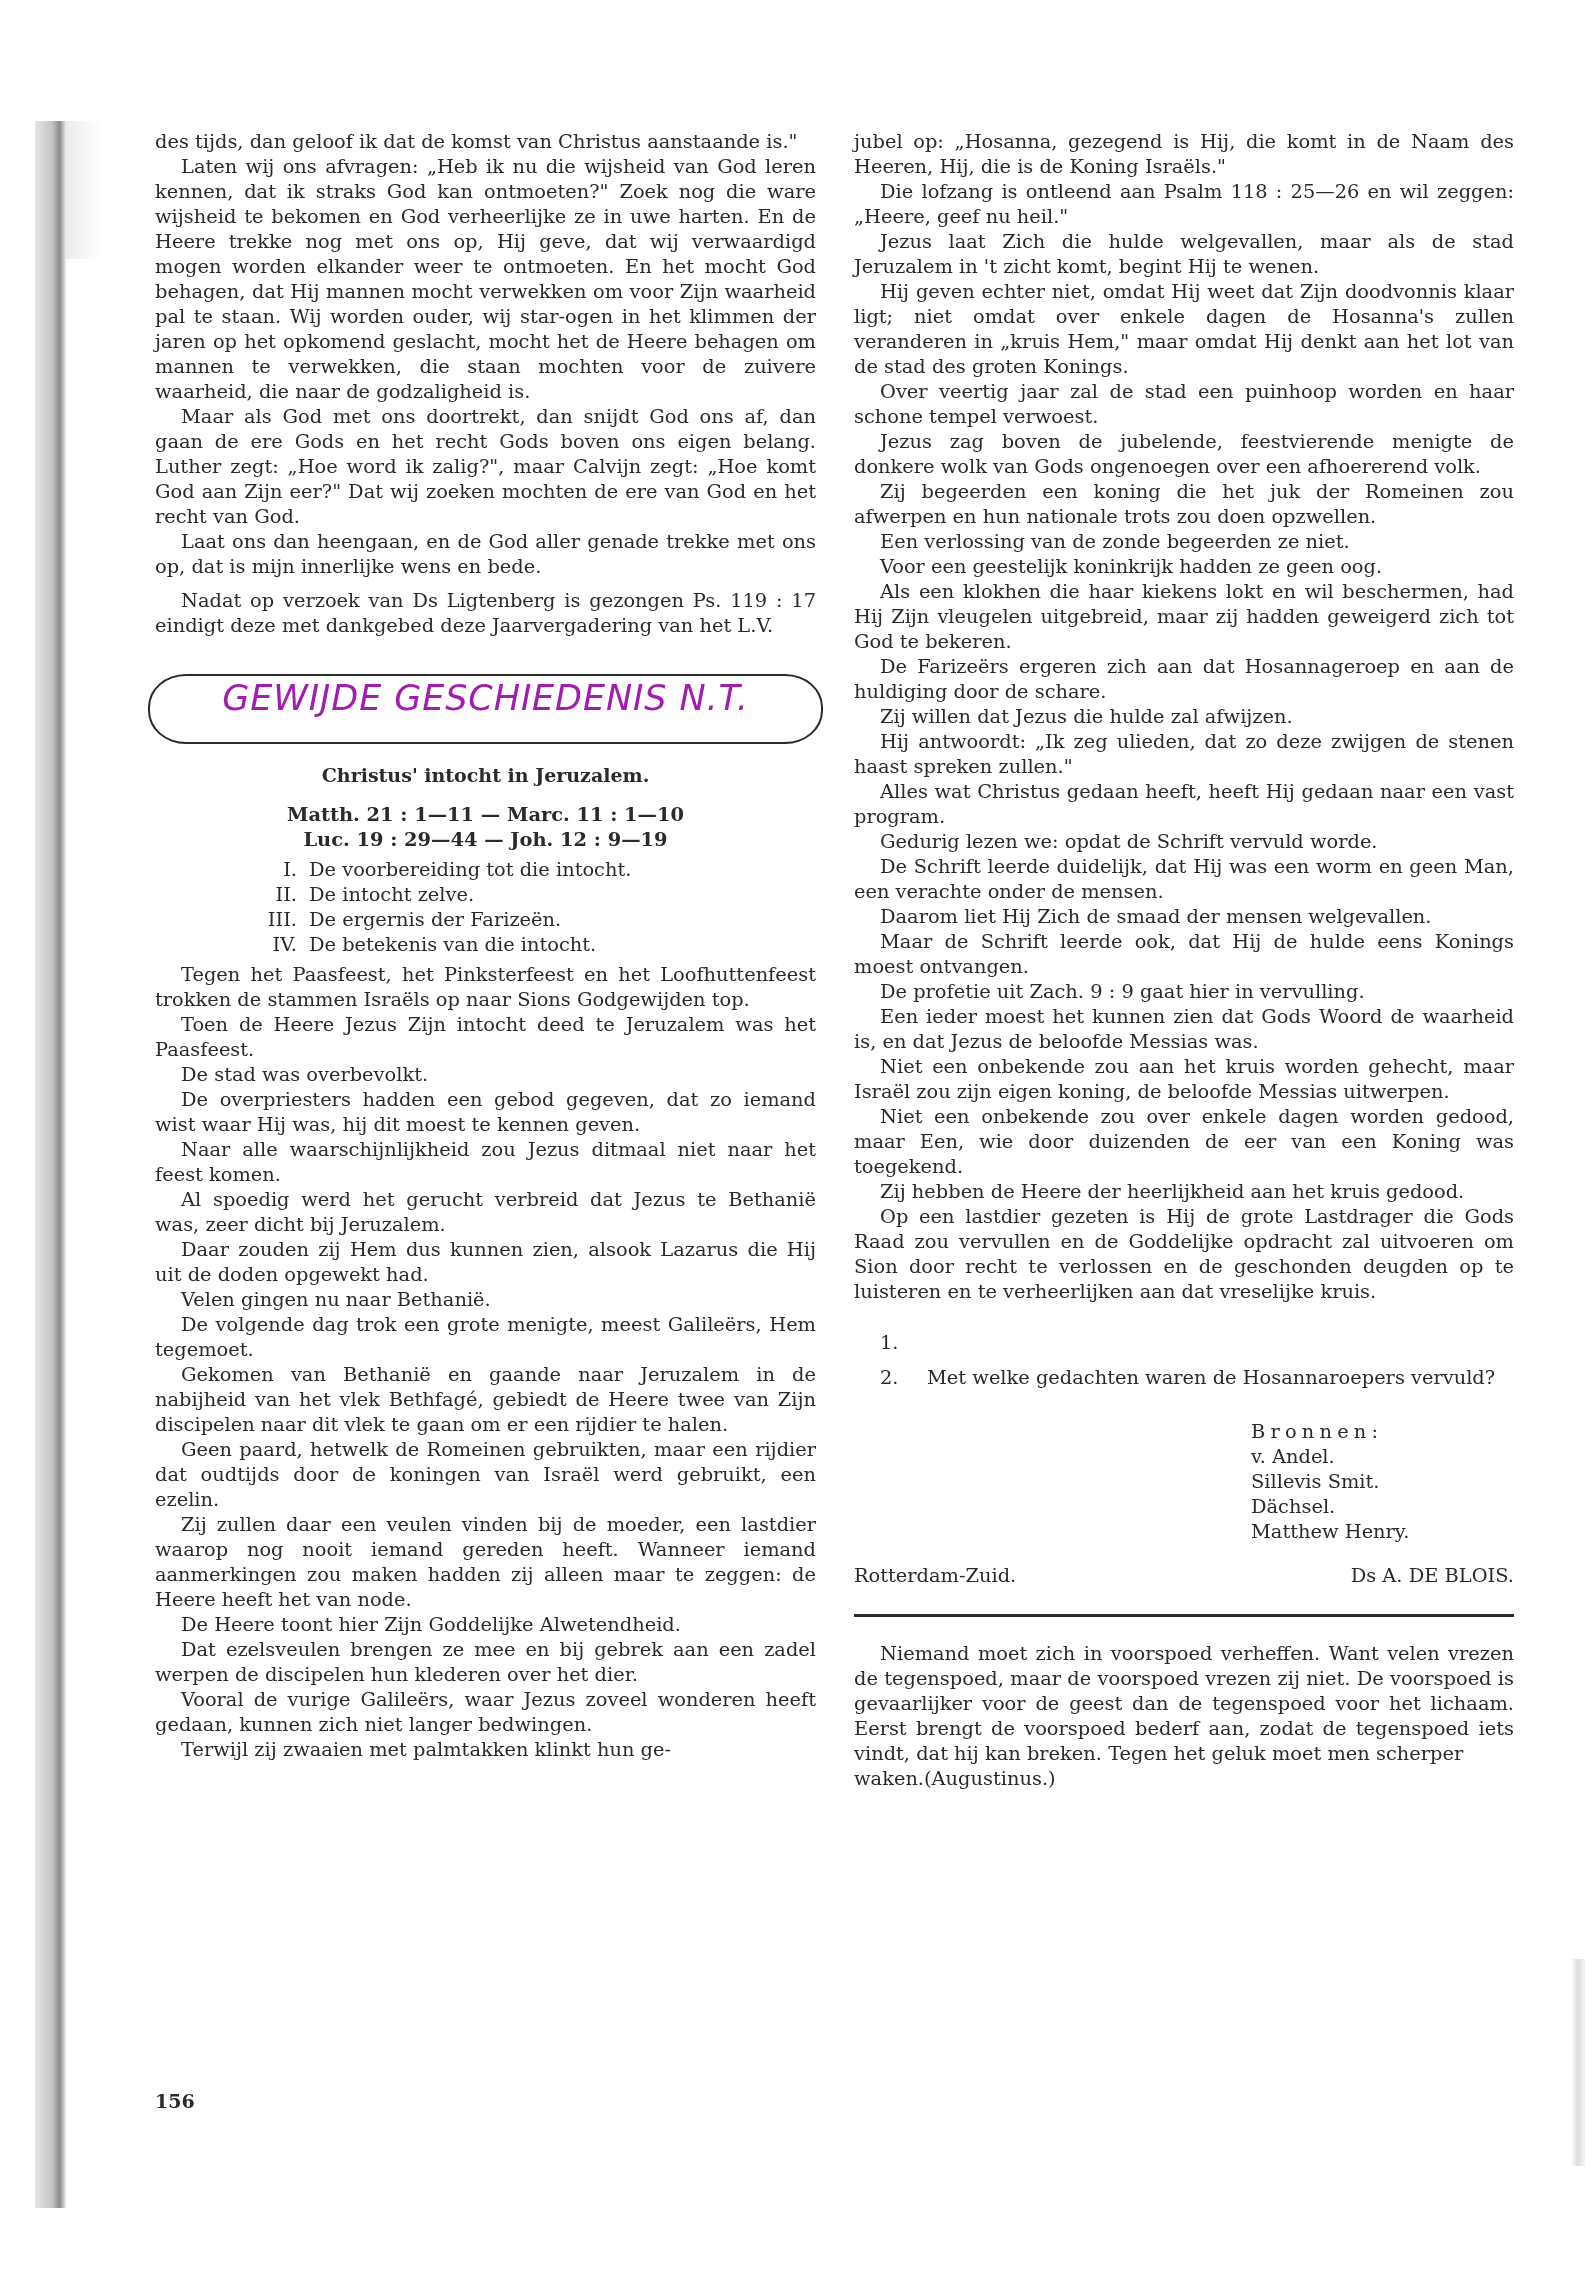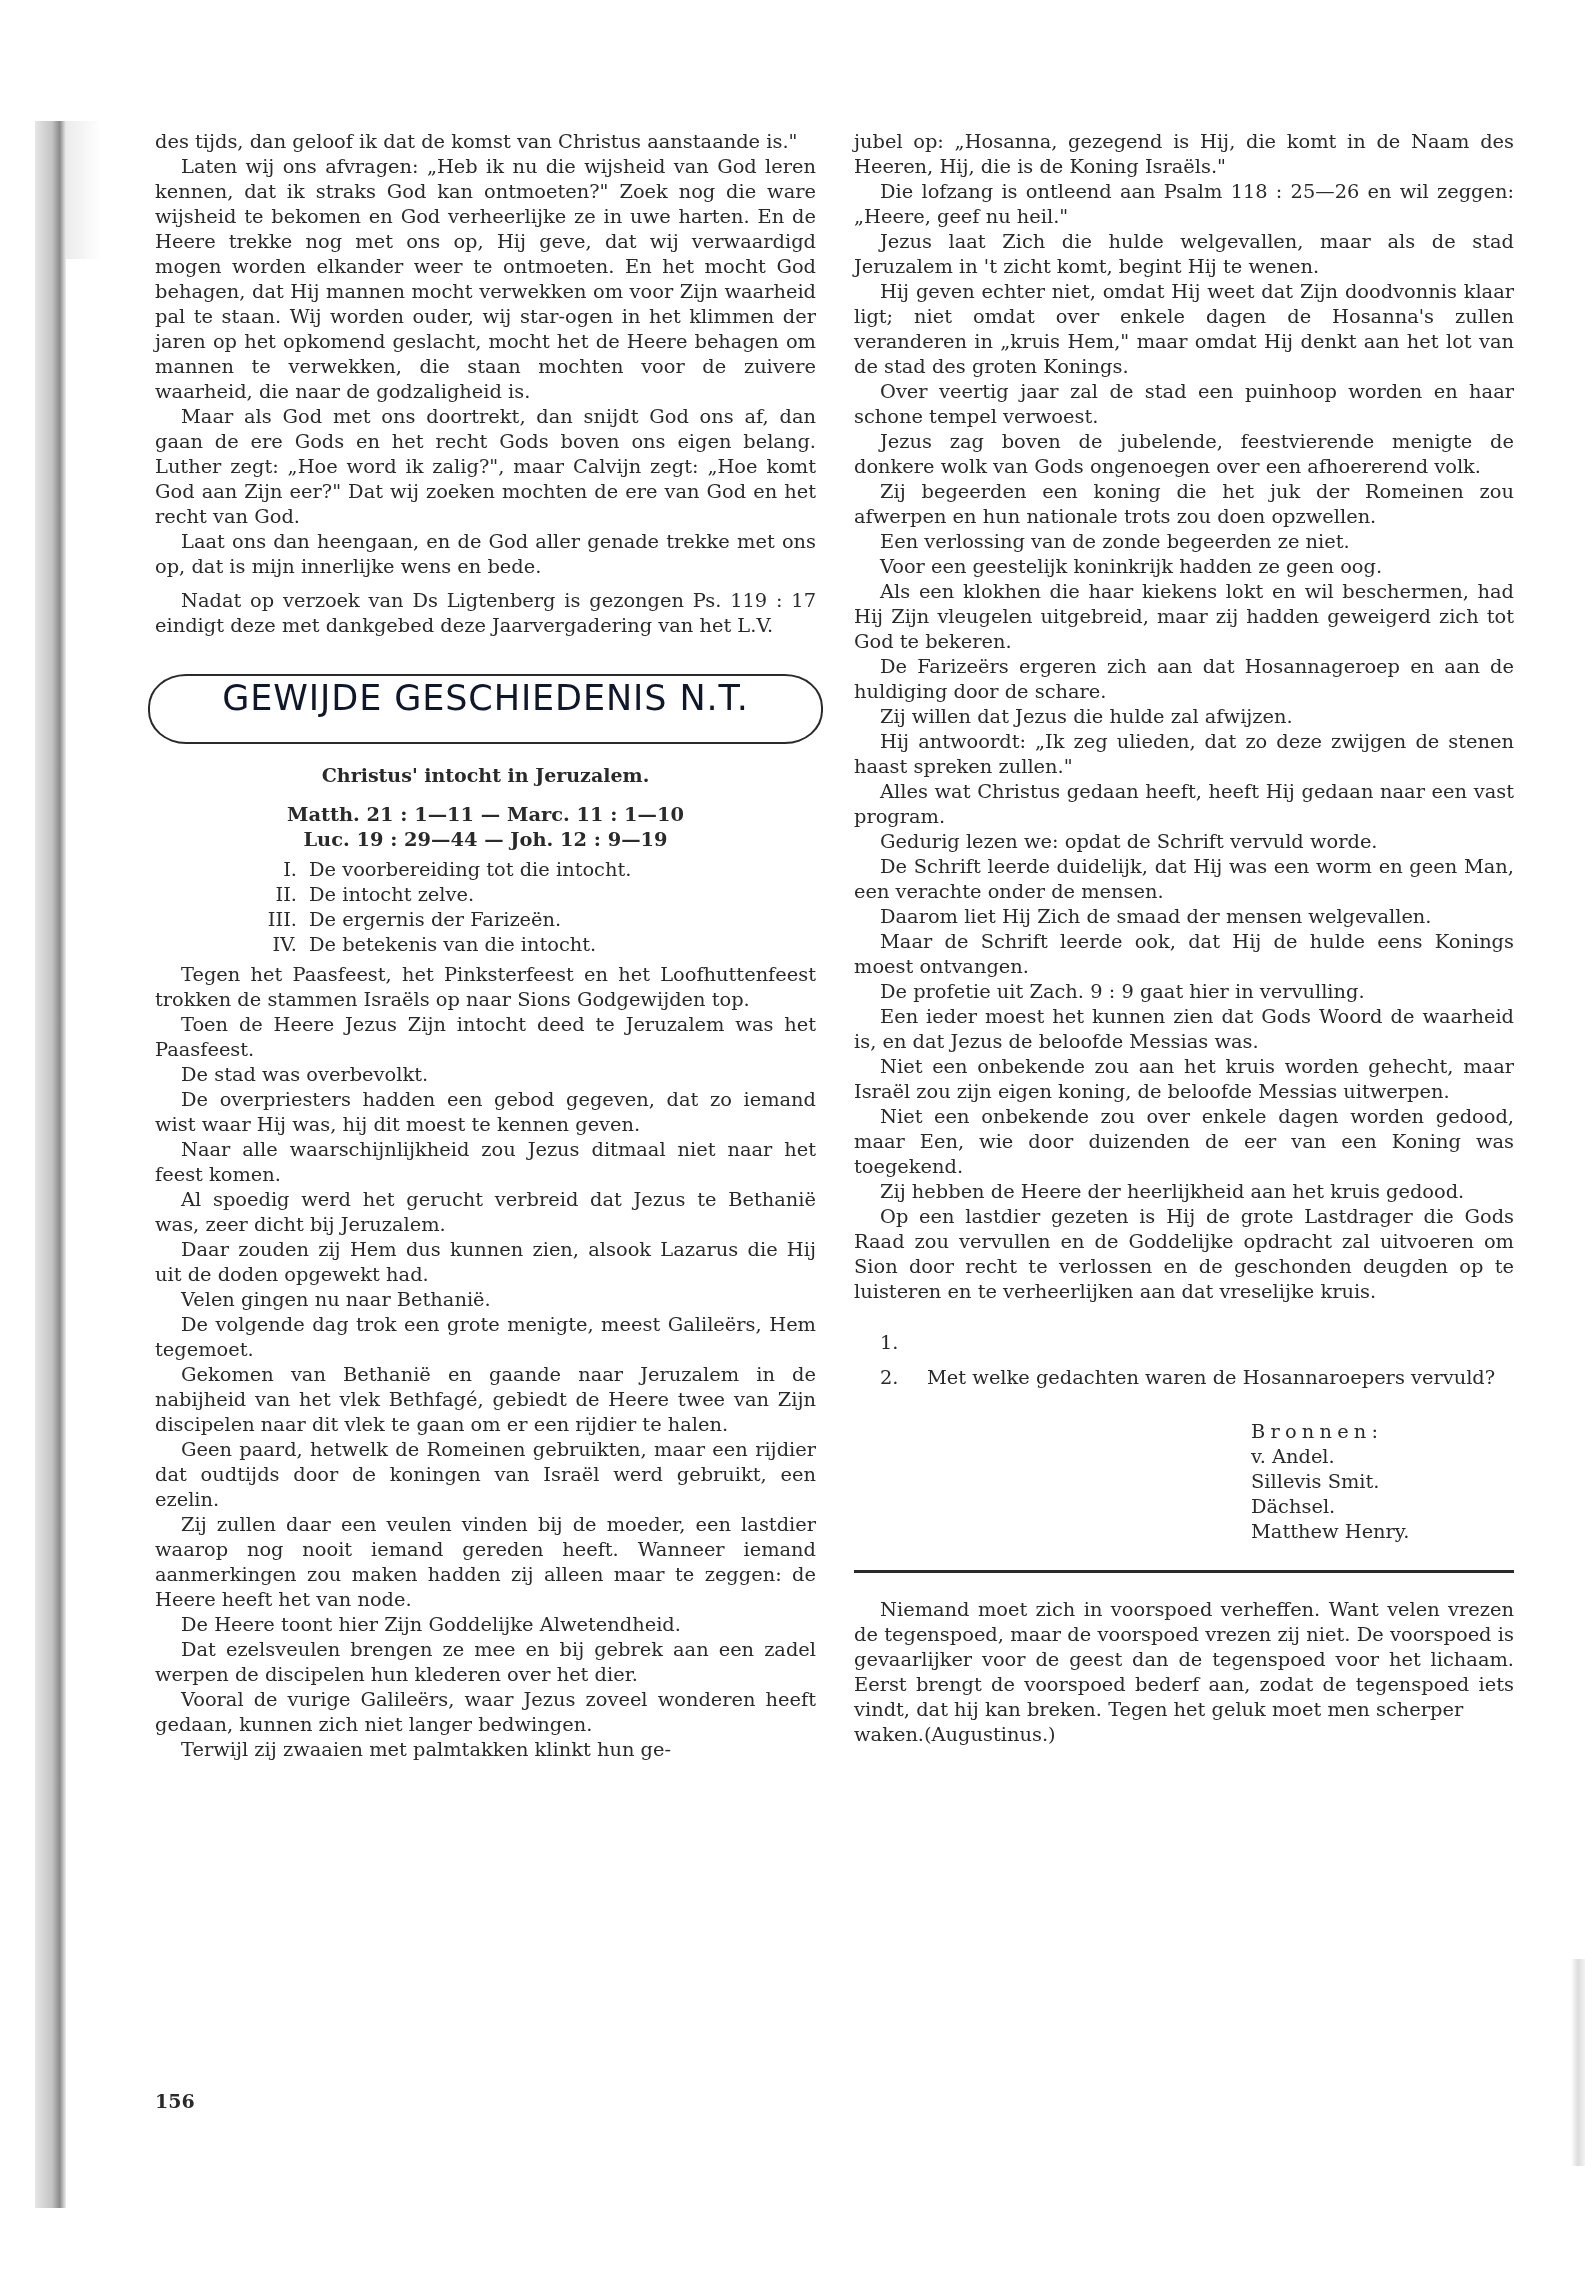--- a/index.html
+++ b/index.html
@@ -14,22 +14,22 @@
   .col { position: absolute; top: 129px; font-size: 19.4px; line-height: 25px; text-align: justify; }
   .col-left { left: 155px; width: 661px; }
   .col-right { left: 854px; width: 660px; }
   p { margin: 0; text-indent: 26px; hyphens: manual; }
   p.noindent { text-indent: 0; }
   p.gap { margin-top: 9px; }
   .heading-box { position: relative; margin: 36px -7px 0 -7px; height: 66px;
                  border: 2.6px solid #2a2a2a; border-radius: 38px / 33px;
                  border-top-width: 2.6px; border-bottom-width: 2.6px; }
   .heading-box span { position: absolute; left: 0; right: 0; top: 9.5px; text-align: center;
-                 font-family: "DejaVu Sans", "Liberation Sans", sans-serif; 
-                 font-size: 35px; letter-spacing: 0.9px; color: #0f172a; }
+                 font-family: "DejaVu Sans", "Liberation Sans", sans-serif; font-style: italic;
+                 font-size: 35px; letter-spacing: 0.9px; color: #a21caf; }
   .subtitle { text-align: center; font-weight: bold; margin-top: 19px; font-size: 19px; }
   .refs { text-align: center; font-weight: bold; margin-top: 14px; font-size: 19.4px; }
   .outline { margin: 5.2px 0 5.2px 0; }
   .outline .row { display: flex; }
   .outline .num { width: 142px; text-align: right; padding-right: 12px; }
   .pagenum { position: absolute; left: 155px; top: 2090px; font-size: 19px; font-weight: bold; }
   .questions { margin-top: 26px; }
   .q { display: flex; margin-bottom: 10.4px; }
   .q .qn { width: 73px; padding-left: 26px; box-sizing: border-box; }
   .q .qt { flex: 1; }
@@ -145,20 +145,24 @@
   </div>
 
   <div class="sources">
     <div class="label">Bronnen:</div>
     <div>v. Andel.</div>
     <div>Sillevis Smit.</div>
     <div>Dächsel.</div>
     <div>Matthew Henry.</div>
   </div>
 
+  <div class="signature">
+    <span>Rotterdam-Zuid.</span>
+    <span>Ds A. DE BLOIS.</span>
+  </div>
 
   <div class="divider"></div>
 
   <div>
     <p>Niemand moet zich in voorspoed verheffen. Want velen vrezen de tegenspoed, maar de voorspoed vrezen zij niet. De voorspoed is gevaarlijker voor de geest dan de tegenspoed voor het lichaam. Eerst brengt de voorspoed bederf aan, zodat de tegenspoed iets vindt, dat hij kan breken. Tegen het geluk moet men scherper</p>
     <div class="quote-end">
       <span>waken.</span>
       <span>(Augustinus.)</span>
     </div>
   </div>

